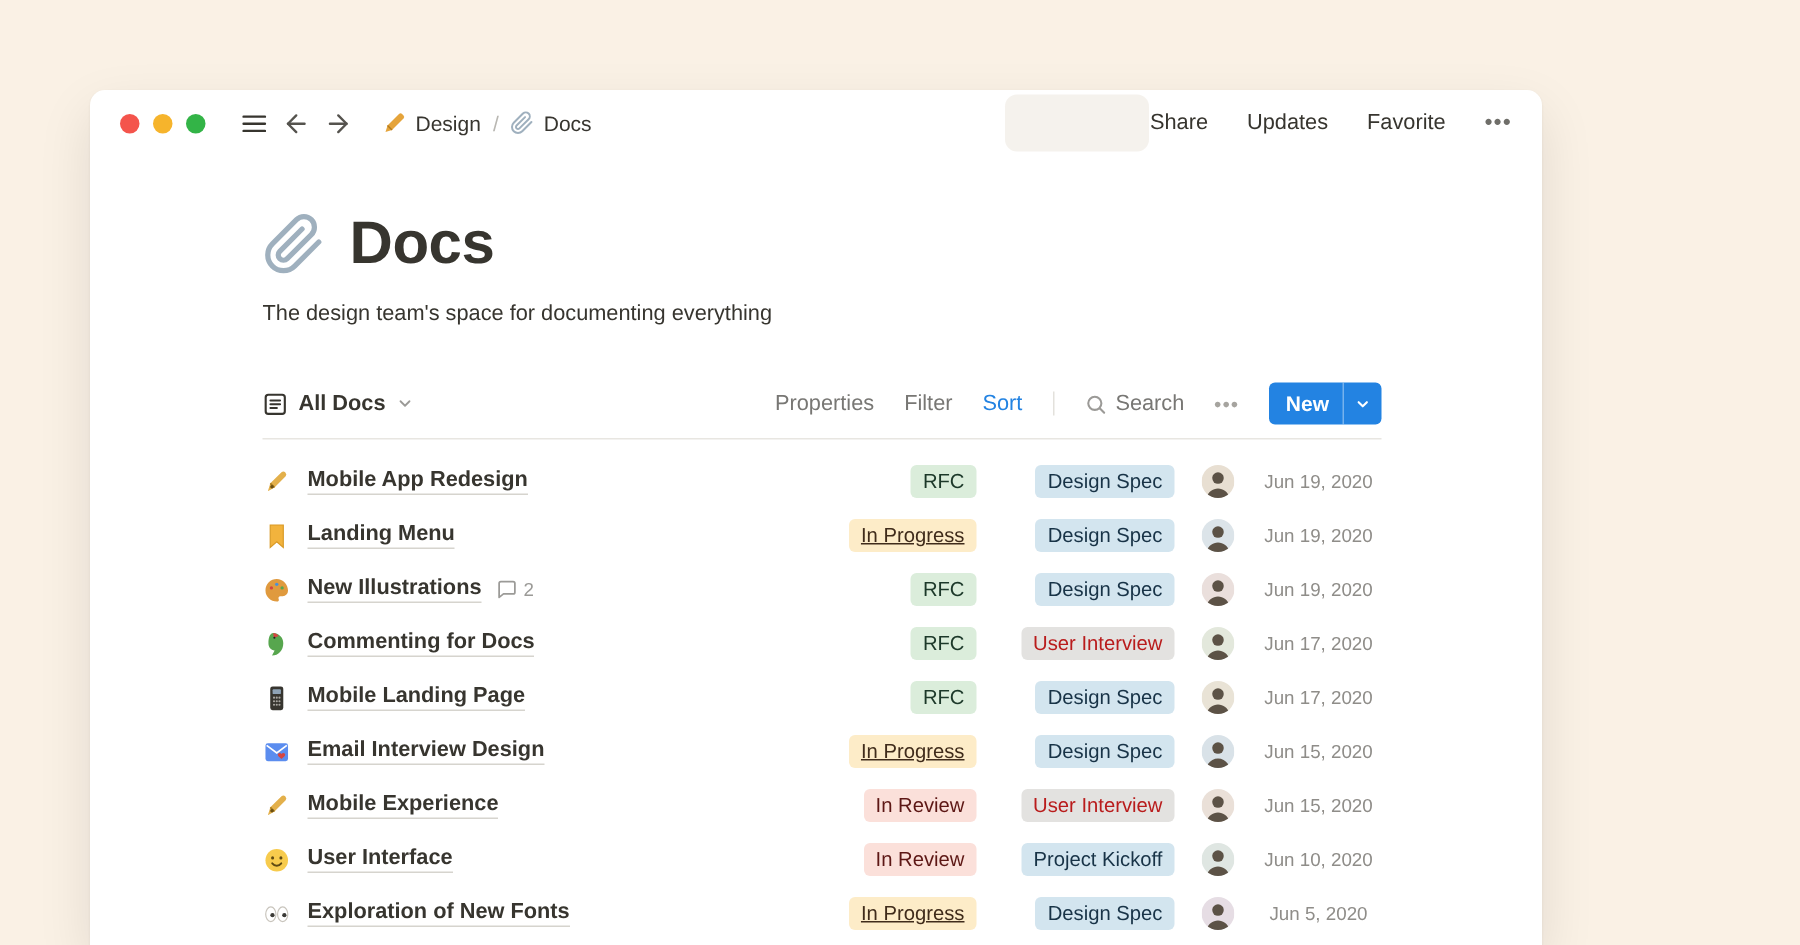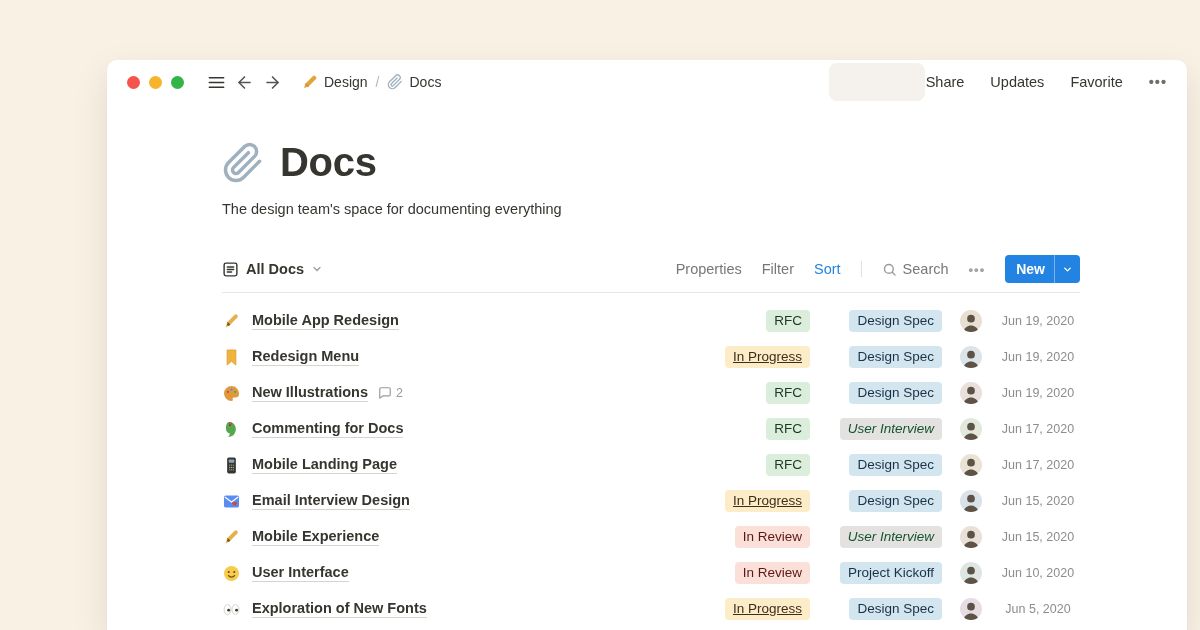--- a/index.html
+++ b/index.html
@@ -4,25 +4,24 @@
 <style>
   * { box-sizing: border-box; margin: 0; padding: 0; }
   html, body { width: 1200px; height: 630px; overflow: hidden; }
   body {
     background: #FAF1E5;
     font-family: "Liberation Sans", "DejaVu Sans", sans-serif;
     color: #37352F;
     position: relative;
   }
   .window {
-    position: absolute; left: 60px; top: 60px; width: 1080px; height: 570px;
+    position: absolute; left: 60px; top: 60px; width: 968px; height: 570px;
     background: #fff; border-radius: 10px 10px 0 0;
     box-shadow: 0 1px 2px rgba(0,0,0,.06), 0 14px 36px rgba(0,0,0,.10);
     overflow: hidden;
-    margin-left: 47px;
   }
   button { background: none; border: none; font: inherit; color: inherit; padding: 0; }
 
   
   .topbar { height: 44px; display: flex; align-items: center; padding: 0 20px; position: relative; }
   .lights { display: flex; gap: 9px; margin-right: 18px; }
   .light { width: 13px; height: 13px; border-radius: 50%; display: inline-block; }
   .light.red { background: #F4544C; }
   .light.yellow { background: #F6B42C; }
   .light.green { background: #33B447; }
@@ -72,21 +71,21 @@
   .comments svg { width: 14px; height: 14px; }
   .spacer { flex: 1; }
   .cell { display: flex; justify-content: flex-end; align-items: center; }
   .cell.status { width: 96px; }
   .cell.tag { width: 116px; margin-left: 16px; }
   .badge { display: inline-block; padding: 3px 8px; border-radius: 4px; font-size: 13.5px; line-height: 16px; white-space: nowrap; }
   .badge-green { background: #DBEDDB; color: #1C3829; }
   .badge-yellow { background: #FDECC8; color: #402C1B; text-decoration: underline; }
   .badge-red { background: #FBE0DA; color: #5D1715; }
   .badge-blue { background: #D3E5EF; color: #183347; }
-  .badge-gray { background: #E3E2E0; color: #14532d; font-style: italic; }
+  .badge-gray { background: #E3E2E0; color: #b91c1c; }
   .avatar { width: 22px; height: 22px; border-radius: 50%; overflow: hidden; margin-left: 18px; flex: none; }
   .avatar svg { width: 22px; height: 22px; display: block; }
   .date { width: 84px; margin-left: 14px; text-align: center; font-size: 12.5px; color: #8F8D89; white-space: nowrap; }
 </style>
 </head>
 <body>
 
 <div class="window">
 
   <header class="topbar">
@@ -235,21 +234,21 @@
           </span>
     <span class="date">Jun 19, 2020</span>
   </div>
 
   <div class="row">
     <span class="doc-icon">
             <svg viewBox="0 0 24 24">
               <path d="M6.5 2.5h11v19l-5.5-4.8-5.5 4.8z" fill="#F2B33D" stroke="#D99A26" stroke-width="1"></path>
             </svg>
           </span>
-    <span class="doc-title">Redesign Menu</span>
+    <span class="doc-title">Landing Menu</span>
 
     <span class="spacer"></span>
     <span class="cell status">
             <span class="badge badge-yellow">In Progress</span>
           </span>
     <span class="cell tag">
             <span class="badge badge-blue">Design Spec</span>
           </span>
     <span class="avatar">
             <svg viewBox="0 0 24 24">

